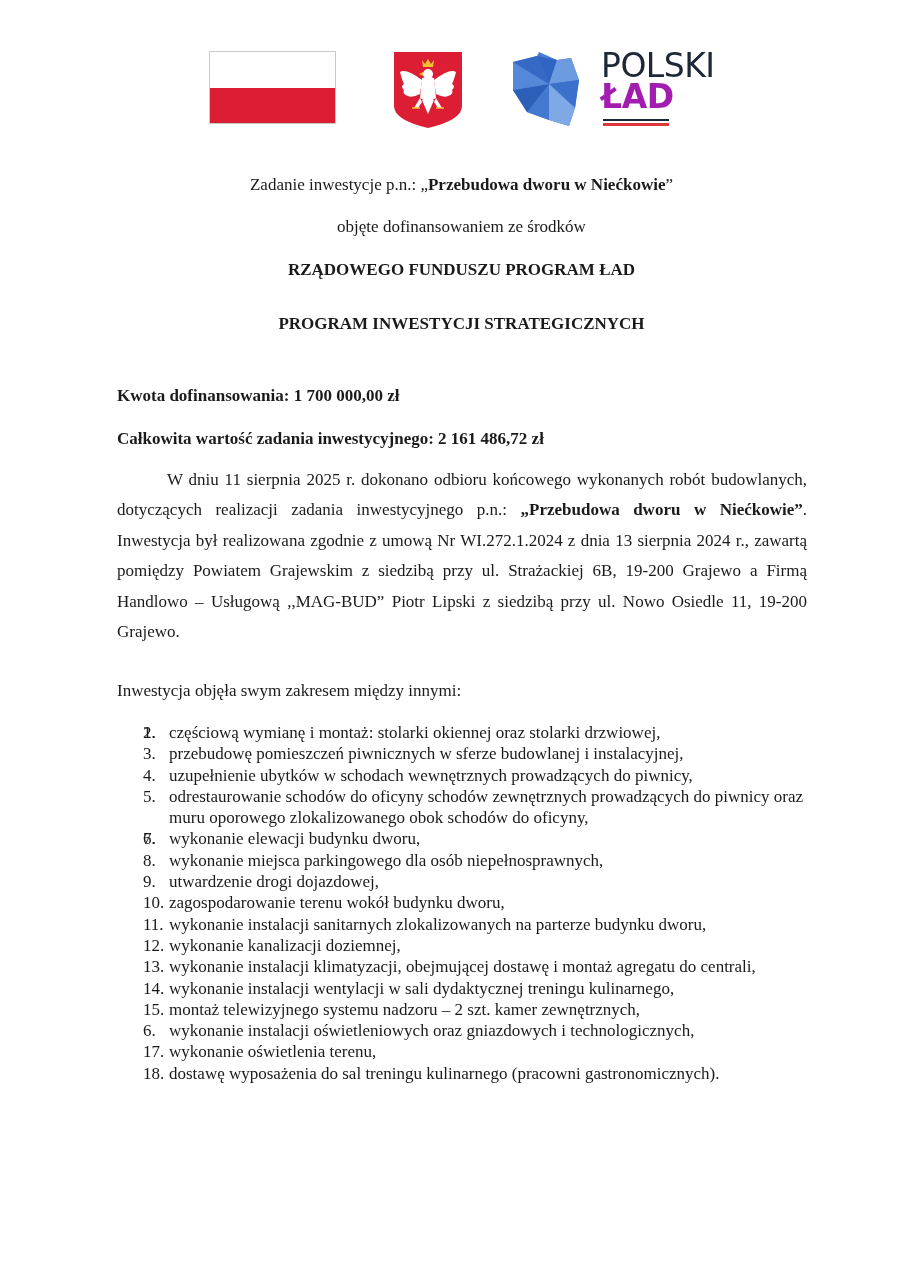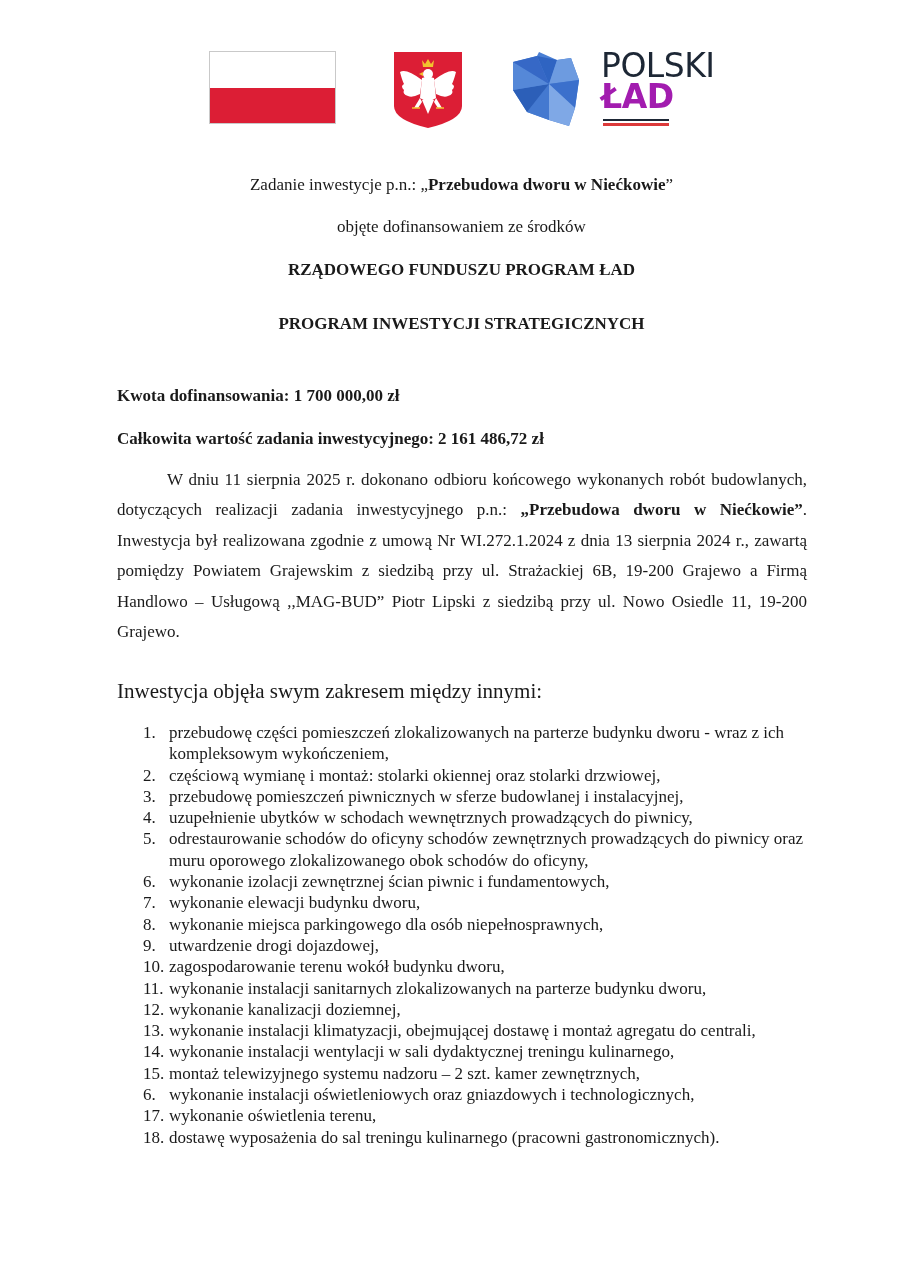--- a/index.html
+++ b/index.html
@@ -127,21 +127,21 @@
       line-height: 30.4px;
       text-align: justify;
       text-indent: 50px;
     }
     .para b { font-weight: 700; }
 
     .intro {
       position: absolute;
       left: 108px;
       top: 680px;
-      font-size: 21px;
+      font-size: 17px;
       line-height: 22px;
     }
 
     .list {
       position: absolute;
       left: 134px;
       top: 722px;
       width: 680px;
       margin: 0;
       padding: 0;
@@ -216,26 +216,26 @@
   <div class="center-line l4">PROGRAM INWESTYCJI STRATEGICZNYCH</div>
 
   <div class="amount a1">Kwota dofinansowania:  1 700 000,00 zł</div>
   <div class="amount a2">Całkowita wartość zadania inwestycyjnego:  2 161 486,72 zł</div>
 
   <div class="para"><span>W dniu 11 sierpnia 2025 r. dokonano odbioru końcowego wykonanych robót budowlanych, dotyczących  realizacji zadania inwestycyjnego p.n.: </span><b>„Przebudowa dworu w Niećkowie”</b><span>. Inwestycja był realizowana zgodnie z umową Nr WI.272.1.2024 z dnia 13 sierpnia 2024 r., zawartą pomiędzy Powiatem Grajewskim z siedzibą  przy ul. Strażackiej 6B, 19-200 Grajewo a Firmą Handlowo – Usługową ,,MAG-BUD” Piotr Lipski z siedzibą przy ul. Nowo Osiedle 11, 19-200 Grajewo.</span></div>
 
   <div class="intro">Inwestycja objęła swym zakresem między innymi:</div>
 
   <ol class="list">
-    <li><span class="num">1.</span><span>przebudowę części pomieszczeń zlokalizowanych na parterze budynku dworu - wraz z ich  kompleksowym wykończeniem,</span></li>
+    <li><span class="num">1.</span></li>
     <li><span class="num">2.</span><span>częściową wymianę i montaż: stolarki okiennej oraz stolarki drzwiowej,</span></li>
     <li><span class="num">3.</span><span>przebudowę pomieszczeń piwnicznych w sferze budowlanej i instalacyjnej,</span></li>
     <li><span class="num">4.</span><span>uzupełnienie ubytków w schodach wewnętrznych prowadzących do piwnicy,</span></li>
     <li><span class="num">5.</span><span>odrestaurowanie schodów do oficyny schodów zewnętrznych prowadzących do piwnicy oraz  muru oporowego zlokalizowanego obok schodów do oficyny,</span></li>
-    <li><span class="num">6.</span><span>wykonanie izolacji zewnętrznej ścian piwnic i fundamentowych,</span></li>
+    <li><span class="num">6.</span></li>
     <li><span class="num">7.</span><span>wykonanie elewacji budynku dworu,</span></li>
     <li><span class="num">8.</span><span>wykonanie miejsca parkingowego dla osób niepełnosprawnych,</span></li>
     <li><span class="num">9.</span><span>utwardzenie drogi dojazdowej,</span></li>
     <li><span class="num">10.</span><span>zagospodarowanie terenu wokół budynku dworu,</span></li>
     <li><span class="num">11.</span><span>wykonanie instalacji sanitarnych zlokalizowanych na parterze budynku dworu,</span></li>
     <li><span class="num">12.</span><span>wykonanie kanalizacji doziemnej,</span></li>
     <li><span class="num">13.</span><span>wykonanie instalacji klimatyzacji, obejmującej dostawę i montaż agregatu do centrali,</span></li>
     <li><span class="num">14.</span><span>wykonanie instalacji wentylacji w sali dydaktycznej treningu kulinarnego,</span></li>
     <li><span class="num">15.</span><span>montaż telewizyjnego systemu nadzoru – 2 szt. kamer zewnętrznych,</span></li>
     <li><span class="num">6.</span><span>wykonanie instalacji oświetleniowych oraz gniazdowych i technologicznych,</span></li>

